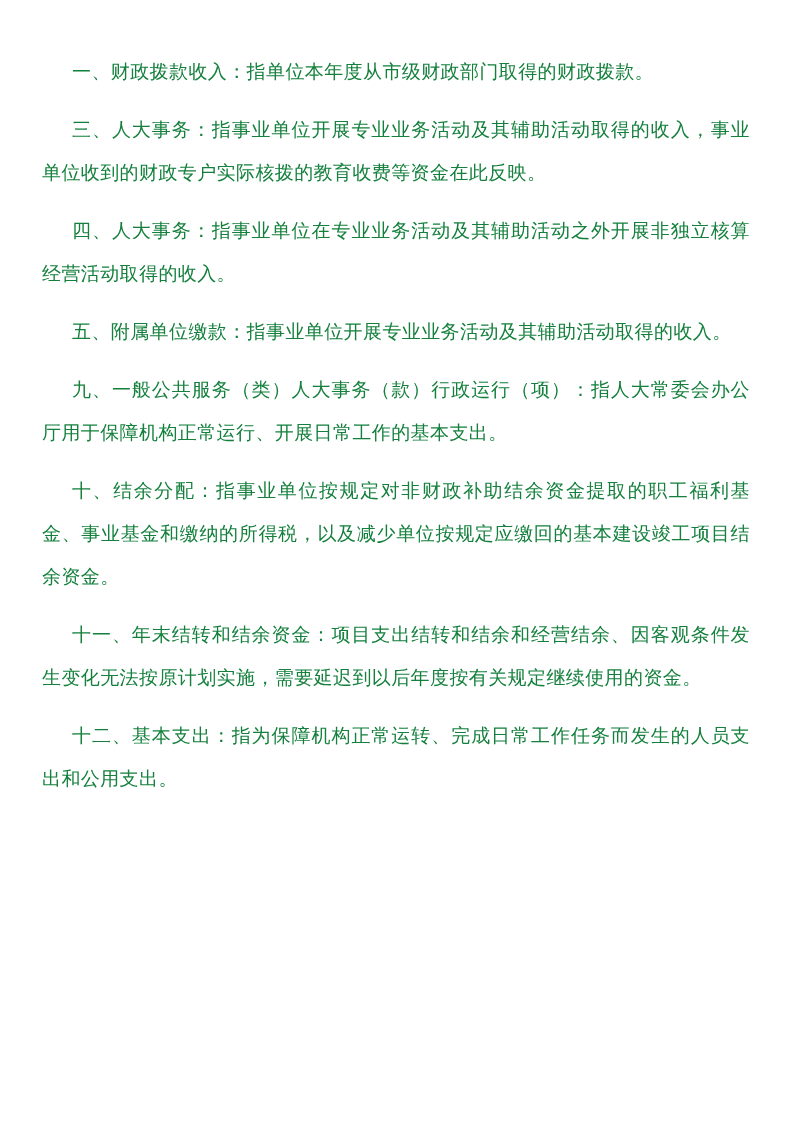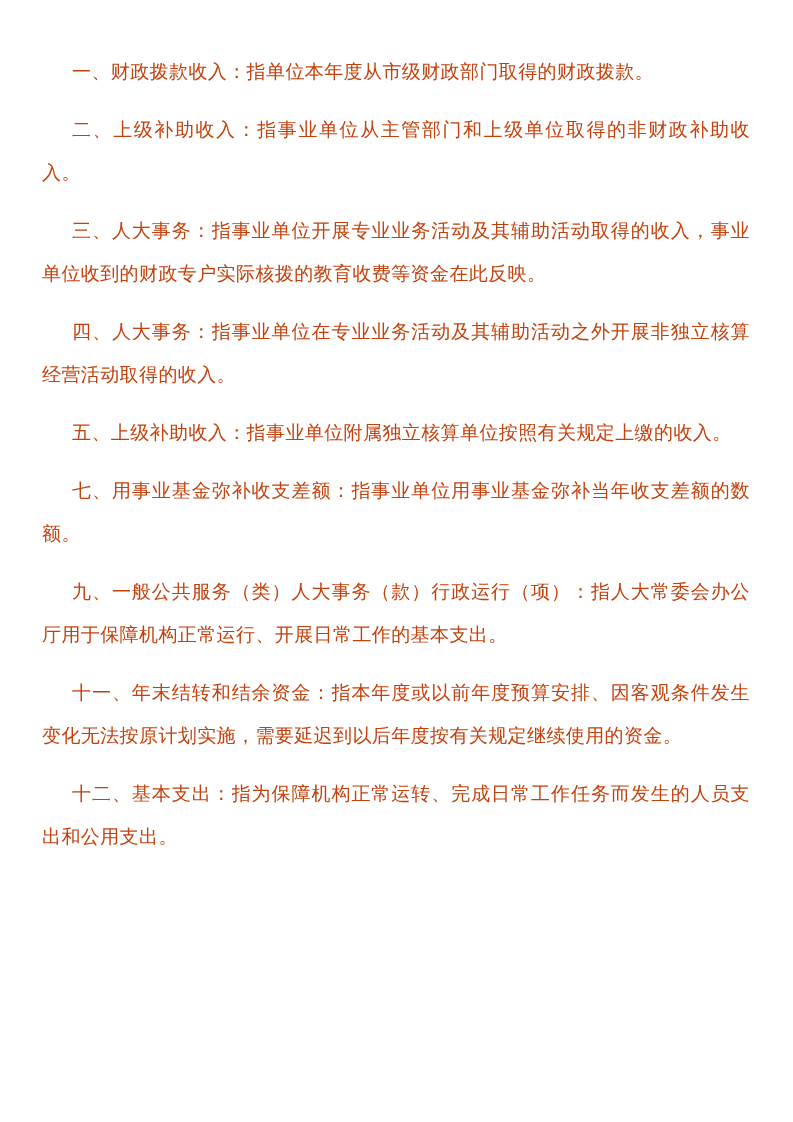--- a/index.html
+++ b/index.html
@@ -16,32 +16,31 @@
     box-sizing: border-box;
     padding: 50px 43px 0 42px;
     overflow: hidden;
     font-family: "Liberation Serif", "DejaVu Serif", serif;
   }
   .para {
     margin: 0 0 15px 0;
     font-size: 19px;
     line-height: 43px;
     letter-spacing: 0.4px;
-    color: #c2410c;
+    color: #15803d;
     text-indent: 30px;
     text-align: justify;
     font-weight: 400;
   }
 </style>
 </head>
 <body>
 
 <div class="page" style="background: rgb(255, 255, 255); color: rgb(38, 38, 38);">
   <p class="para">一、财政拨款收入：指单位本年度从市级财政部门取得的财政拨款。</p>
-  <p class="para">二、上级补助收入：指事业单位从主管部门和上级单位取得的非财政补助收入。</p>
   <p class="para">三、人大事务：指事业单位开展专业业务活动及其辅助活动取得的收入，事业单位收到的财政专户实际核拨的教育收费等资金在此反映。</p>
   <p class="para">四、人大事务：指事业单位在专业业务活动及其辅助活动之外开展非独立核算经营活动取得的收入。</p>
-  <p class="para">五、上级补助收入：指事业单位附属独立核算单位按照有关规定上缴的收入。</p>
-  <p class="para">七、用事业基金弥补收支差额：指事业单位用事业基金弥补当年收支差额的数额。</p>
+  <p class="para">五、附属单位缴款：指事业单位开展专业业务活动及其辅助活动取得的收入。</p>
   <p class="para">九、一般公共服务（类）人大事务（款）行政运行（项）：指人大常委会办公厅用于保障机构正常运行、开展日常工作的基本支出。</p>
-  <p class="para">十一、年末结转和结余资金：指本年度或以前年度预算安排、因客观条件发生变化无法按原计划实施，需要延迟到以后年度按有关规定继续使用的资金。</p>
+  <p class="para">十、结余分配：指事业单位按规定对非财政补助结余资金提取的职工福利基金、事业基金和缴纳的所得税，以及减少单位按规定应缴回的基本建设竣工项目结余资金。</p>
+  <p class="para">十一、年末结转和结余资金：项目支出结转和结余和经营结余、因客观条件发生变化无法按原计划实施，需要延迟到以后年度按有关规定继续使用的资金。</p>
   <p class="para">十二、基本支出：指为保障机构正常运转、完成日常工作任务而发生的人员支出和公用支出。</p>
 </div>
 
 </body></html>

